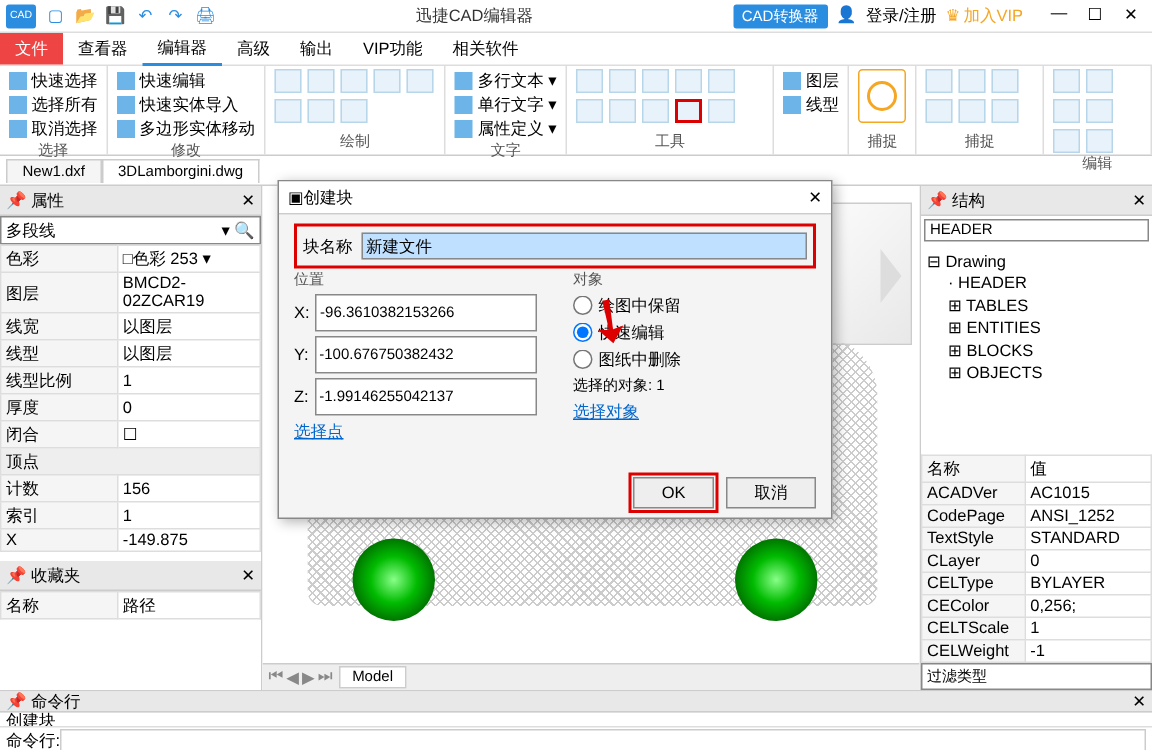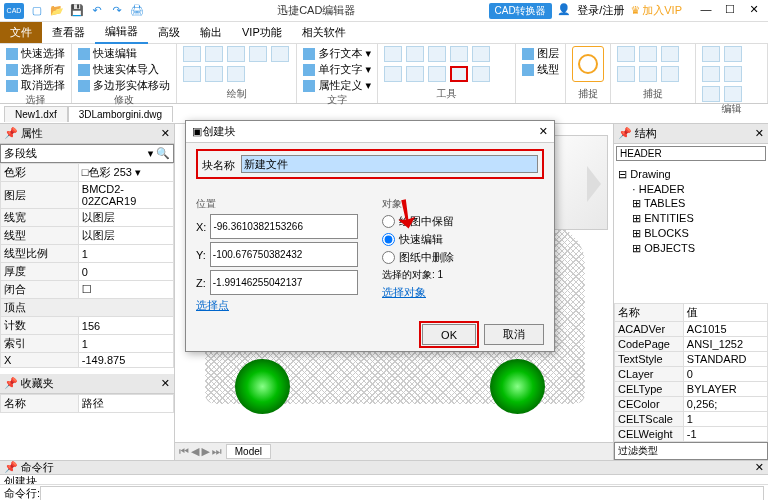--- a/index.html
+++ b/index.html
@@ -9,21 +9,21 @@
 .titlebar .qat{display:flex;gap:6px}
 .titlebar .qat span{width:14px;height:14px;display:flex;align-items:center;justify-content:center;color:#2b8de0;cursor:pointer}
 .titlebar .title{flex:1;text-align:center;color:#333}
 .titlebar .right{display:flex;align-items:flex-start;gap:6px}
 .titlebar .tag{background:#2b8de0;color:#fff;padding:1px 6px;border-radius:2px;font-size:10px}
 .titlebar .vip{color:#f5a623;display:flex;align-items:center;gap:2px}
 .titlebar .winbtns{display:flex;gap:4px;margin-left:8px}
 .titlebar .winbtns span{width:20px;text-align:center;cursor:pointer}
 .menubar{height:22px;background:#fff;display:flex;align-items:center;border-bottom:1px solid #ddd}
 .menubar .tab{padding:3px 10px;cursor:pointer}
-.menubar .tab.active{background:#a16207;color:#fff}
+.menubar .tab.active{background:#ef4444;color:#fff}
 .ribbon{height:60px;background:#fff;display:flex;border-bottom:1px solid #ccc}
 .rgroup{border-right:1px solid #ddd;padding:2px 6px;display:flex;flex-direction:column;justify-content:space-between}
 .rgroup .items{display:flex;flex-direction:column;gap:1px;font-size:10px}
 .rgroup .items div{display:flex;align-items:center;gap:3px;cursor:pointer;white-space:nowrap}
 .rgroup .lbl{text-align:center;font-size:10px;color:#555;border-top:0}
 .ricon{width:12px;height:12px;background:#6db4e8;display:inline-block}
 .ricons-row{display:flex;gap:4px;flex-wrap:wrap;max-width:120px}
 .ricons-row span{width:18px;height:16px;background:#e8f2fa;border:1px solid #b8d6ea;cursor:pointer}
 .bigbtn{width:32px;height:36px;display:flex;flex-direction:column;align-items:center;justify-content:center;border:1px solid #f5a623;border-radius:3px;cursor:pointer}
 .bigbtn .ic{width:20px;height:20px;border:2px solid #f5a623;border-radius:50%}
@@ -55,28 +55,28 @@
 .tree .indent1{padding-left:14px}
 .cmdpanel{height:42px;background:#fff;border-top:1px solid #ccc;display:flex;flex-direction:column}
 .cmdlog{flex:1;font-size:10px;padding:1px 4px;overflow:hidden;line-height:11px}
 .cmdline{display:flex;align-items:center;padding:1px 4px;border-top:1px solid #ddd}
 .cmdline input{flex:1;border:1px solid #ccc;padding:1px 3px;font-size:10px}
 
 .dialog{position:absolute;left:185px;top:120px;width:370px;background:#f4f4f4;border:1px solid #888;box-shadow:2px 2px 8px rgba(0,0,0,.3);z-index:10}
 .dialog .dtitle{background:#fff;padding:3px 6px;display:flex;align-items:center;border-bottom:1px solid #ccc}
 .dialog .dtitle .x{margin-left:auto;cursor:pointer}
 .dialog .dbody{padding:6px 10px}
-.namerow{border:2px solid #d00;padding:4px;display:flex;align-items:flex-end;gap:6px;margin-bottom:18px}
+.namerow{border:2px solid #d00;padding:4px;display:flex;align-items:center;gap:6px;margin-bottom:0}
 .namerow input{flex:1;border:1px solid #888;padding:2px;background:#bfe0ff}
 .dcols{display:flex;gap:24px}
 .dcol{flex:1}
 .dcol .gh{color:#555;font-size:10px;margin-bottom:3px}
 .dcol .frow{display:flex;align-items:center;gap:4px;margin-bottom:3px;font-size:10px}
 .dcol .frow input[type=text]{flex:1;border:1px solid #888;padding:6px 2px;font-size:10px;width:90px}
-.dbtns{display:flex;justify-content:flex-end;gap:8px;margin-top:8px}
+.dbtns{display:flex;justify-content:flex-end;gap:8px;margin-top:20px}
 .dbtns button{padding:2px 18px;border:1px solid #888;background:#eee;cursor:pointer}
 .dbtns button:first-child{outline:2px solid #d00;outline-offset:1px}
 .arrow{position:absolute;left:390px;top:190px;color:#d00;font-size:40px;transform:rotate(35deg);z-index:11;pointer-events:none}
 .preview3d{position:absolute;right:160px;top:135px;width:90px;height:95px;border:1px solid #ccc;background:linear-gradient(135deg,#fff,#e8e8e8);z-index:9}
 .preview3d::before{content:"";position:absolute;right:-12px;top:30px;border:18px solid transparent;border-left:14px solid #ddd}
 .sel{border:1px solid #888;padding:1px 3px;background:#fff;font-size:10px;display:flex;align-items:center}
 </style>
 </head>
 <body>
 

